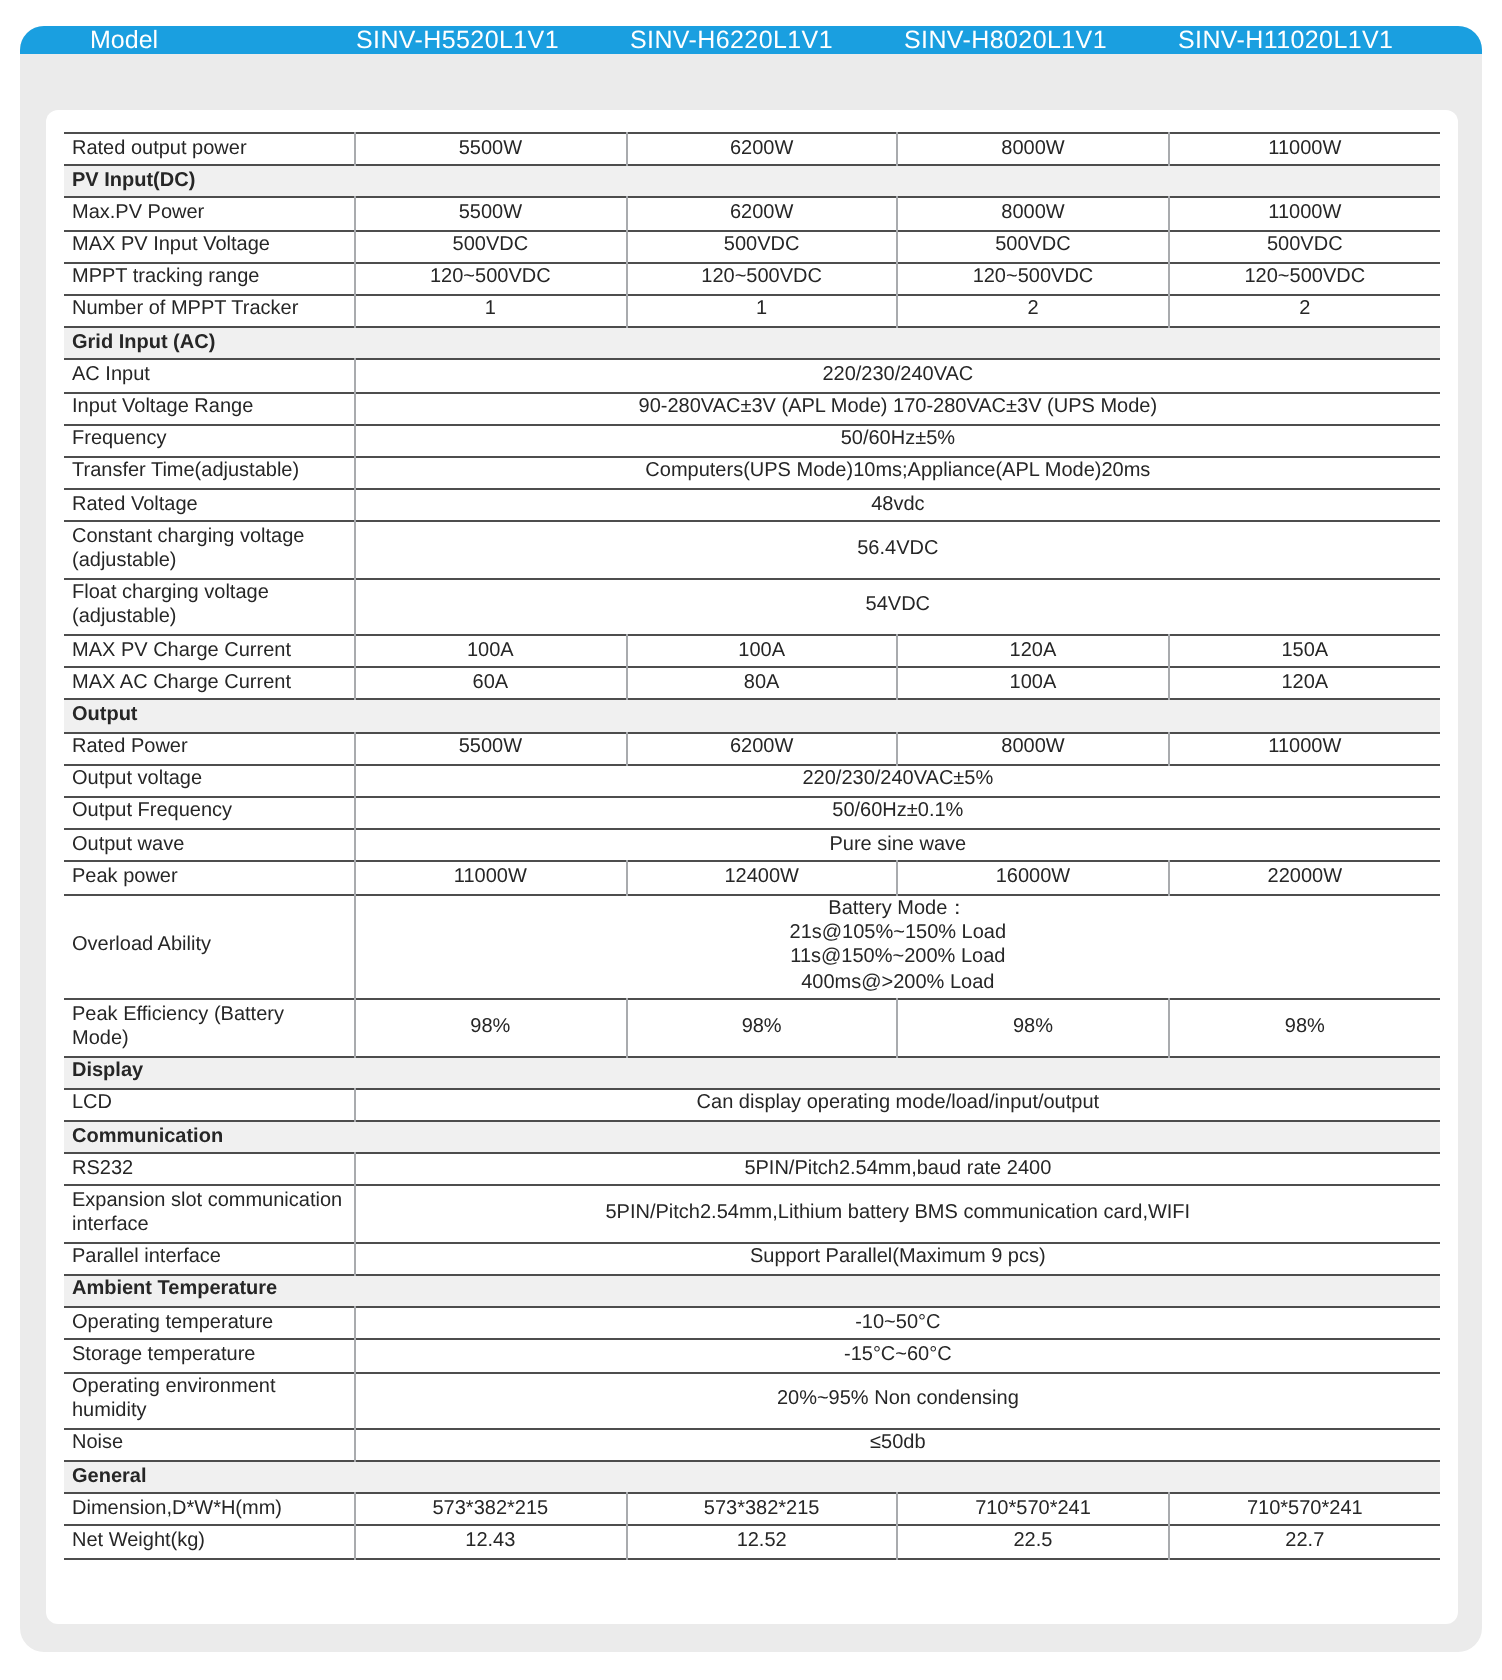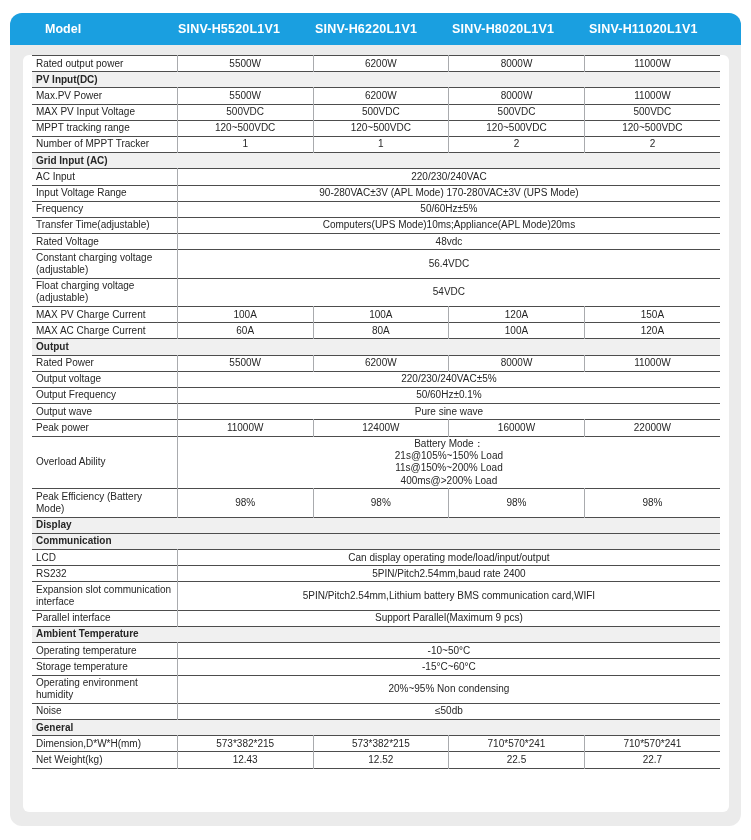--- a/index.html
+++ b/index.html
@@ -11,38 +11,38 @@
     overflow: hidden;
   }
   .card {
     position: absolute;
     left: 10px; top: 13px;
     width: 731px; height: 813px;
     background: var(--card-bg, #ebebeb);
     border-radius: 12px;
   }
   .header {
-    height: 32px;
+    height: 14px;
     background: var(--accent, #1a9fe0);
     border-radius: 12px 12px 0 0;
     display: flex;
     align-items: center;
     color: #ffffff;
-    font-weight: bold;
+    font-weight: normal;
     font-size: 12.5px;
   }
   .header .model-label { width: 168px; padding-left: 35px; }
   .header .model-col   { width: 137px; text-align: left; letter-spacing: 0.2px; }
   .panel {
     position: absolute;
     left: 13px; right: 12px;
     top: 42px; bottom: 14px;
     background: #ffffff;
     border-radius: 6px;
-    padding: 0 9px;
+    padding: 11px 9px;
   }
   table.spec-table {
     width: 100%;
     border-collapse: collapse;
     border-top: 1px solid var(--line-dark, #4d4d4d);
   }
   table.spec-table tr { border-bottom: 1px solid var(--line-dark, #4d4d4d); }
   table.spec-table td {
     font-size: 10px;
     line-height: 1.22;
@@ -208,25 +208,25 @@
             <td class="label">Peak Efficiency (Battery Mode)</td>
             <td class="value">98%</td>
             <td class="value">98%</td>
             <td class="value">98%</td>
             <td class="value">98%</td>
           </tr>
           <tr>
             <td colspan="5" class="section">Display</td>
           </tr>
           <tr>
-            <td colspan="5" class="section">Communication</td>
-          </tr>
-          <tr>
             <td class="label">LCD</td>
             <td colspan="4" class="value span">Can display operating mode/load/input/output</td>
+          </tr>
+          <tr>
+            <td colspan="5" class="section">Communication</td>
           </tr>
           <tr>
             <td class="label">RS232</td>
             <td colspan="4" class="value span">5PIN/Pitch2.54mm,baud rate 2400</td>
           </tr>
           <tr>
             <td class="label">Expansion slot communication interface</td>
             <td colspan="4" class="value span">5PIN/Pitch2.54mm,Lithium battery BMS communication card,WIFI</td>
           </tr>
           <tr>

